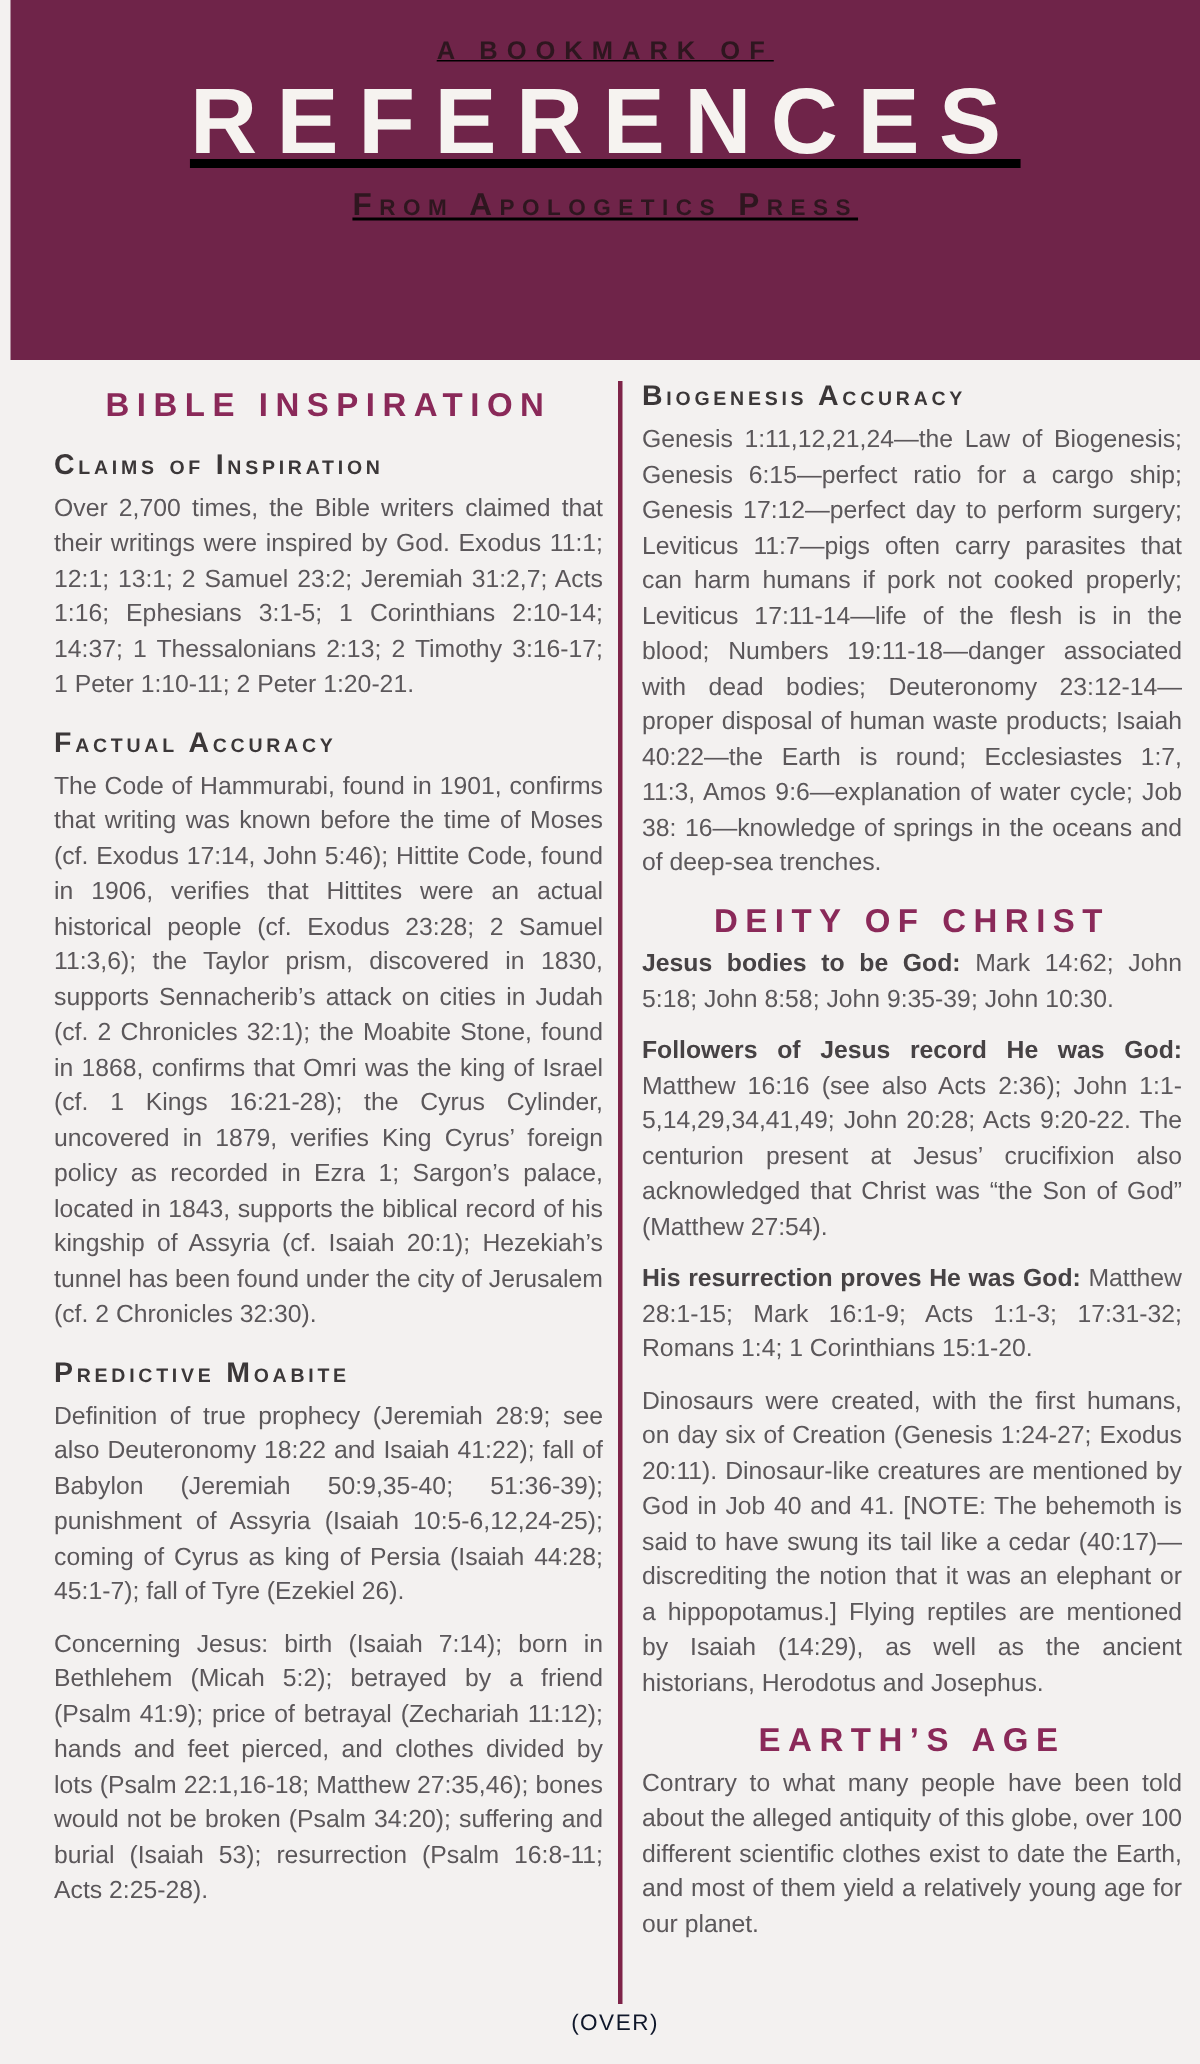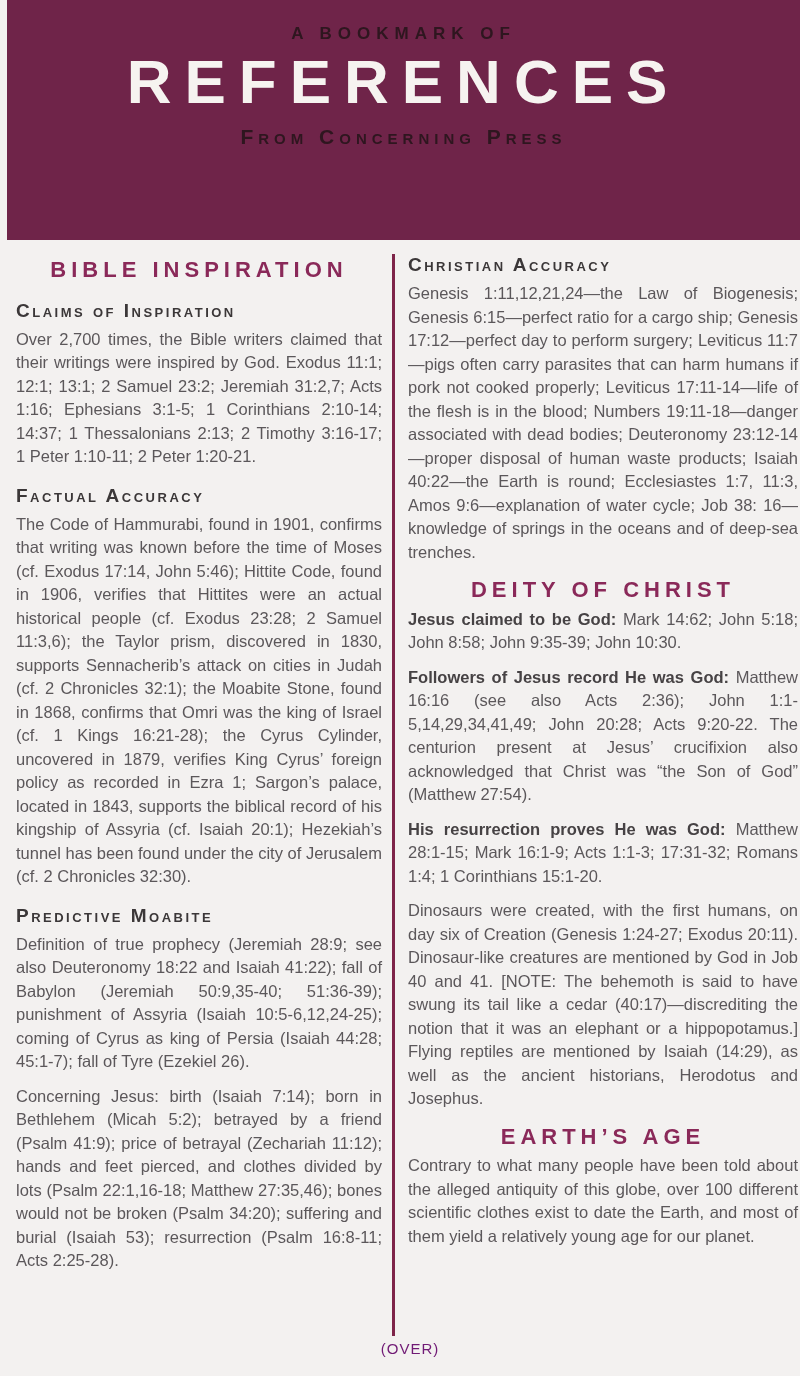--- a/index.html
+++ b/index.html
@@ -16,20 +16,21 @@
   
   .masthead {
     box-sizing: border-box;
     margin-left: 7px;
     height: 240px;
     background: #6f2449;
     display: flex;
     flex-direction: column;
     align-items: center;
     padding-top: 24px;
+    text-decoration: underline;
   }
   .masthead .tagline {
     font-size: 17px;
     font-weight: bold;
     letter-spacing: 6px;
     color: #2e161f;
   }
   .masthead .title {
     margin-top: 14px;
     font-size: 48px;
@@ -52,23 +53,24 @@
     font-weight: bold;
     font-variant: small-caps;
     letter-spacing: 5px;
     color: #2e161f;
   }
 
   
   .columns {
     display: flex;
     box-sizing: border-box;
-    padding: 8px 0 0 16px;
+    padding: 8px 10px 0 16px;
     height: 1098px;
     overflow: hidden;
+    margin-left: 20px;
   }
   .col { box-sizing: border-box; }
   .col-left  { width: 376px; padding-right: 10px; }
   .divider   { width: 3px; background: #7e2449; margin-top: 6px; height: 1082px; flex: none; }
   .col-right { flex: 1; padding-left: 13px; padding-right: 2px; }
 
   h2.maroon {
     margin: 8px 0 4px 0;
     text-align: center;
     font-size: 22px;
@@ -94,34 +96,34 @@
   }
   .col p .lead { font-weight: bold; color: #464244; }
   .col-right h3.dark { margin-top: 6px; }
   .col-right h2.maroon { margin-top: 12px; }
 
   
   .over {
     text-align: center;
     font-size: 15px;
     letter-spacing: 1px;
-    color: #701a75;
+    color: #0f172a;
     margin-top: 2px;
     padding-left: 20px;
   }
 </style>
 </head>
 <body>
 
 <div class="page">
 
   <header class="masthead">
     <div class="tagline">A BOOKMARK OF</div>
     <div class="subtitle">REFERENCES</div>
-    <div class="from">From Concerning Press</div>
+    <div class="from">From Apologetics Press</div>
   </header>
 
   <main class="columns">
 
     <section class="col col-left">
       <h2 class="maroon">BIBLE INSPIRATION</h2>
 
       <h3 class="dark">Claims of Inspiration</h3>
       <p>Over 2,700 times, the Bible writers claimed that their writings were inspired by God. Exodus 11:1; 12:1; 13:1; 2 Samuel 23:2; Jeremiah 31:2,7; Acts 1:16; Ephesians 3:1-5; 1 Corinthians 2:10-14; 14:37; 1 Thessalonians 2:13; 2 Timothy 3:16-17; 1 Peter 1:10-11; 2 Peter 1:20-21.</p>
 
@@ -129,25 +131,25 @@
       <p>The Code of Hammurabi, found in 1901, confirms that writing was known before the time of Moses (cf. Exodus 17:14, John 5:46); Hittite Code, found in 1906, verifies that Hittites were an actual historical people (cf. Exodus 23:28; 2 Samuel 11:3,6); the Taylor prism, discovered in 1830, supports Sennacherib’s attack on cities in Judah (cf. 2 Chronicles 32:1); the Moabite Stone, found in 1868, confirms that Omri was the king of Israel (cf. 1 Kings 16:21-28); the Cyrus Cylinder, uncovered in 1879, verifies King Cyrus’ foreign policy as recorded in Ezra 1; Sargon’s palace, located in 1843, supports the biblical record of his kingship of Assyria (cf. Isaiah 20:1); Hezekiah’s tunnel has been found under the city of Jerusalem (cf. 2 Chronicles 32:30).</p>
 
       <h3 class="dark">Predictive Moabite</h3>
       <p>Definition of true prophecy (Jeremiah 28:9; see also Deuteronomy 18:22 and Isaiah 41:22); fall of Babylon (Jeremiah 50:9,35-40; 51:36-39); punishment of Assyria (Isaiah 10:5-6,12,24-25); coming of Cyrus as king of Persia (Isaiah 44:28; 45:1-7); fall of Tyre (Ezekiel 26).</p>
       <p>Concerning Jesus: birth (Isaiah 7:14); born in Bethlehem (Micah 5:2); betrayed by a friend (Psalm 41:9); price of betrayal (Zechariah 11:12); hands and feet pierced, and clothes divided by lots (Psalm 22:1,16-18; Matthew 27:35,46); bones would not be broken (Psalm 34:20); suffering and burial (Isaiah 53); resurrection (Psalm 16:8-11; Acts 2:25-28).</p>
     </section>
 
     <div class="divider"></div>
 
     <section class="col col-right">
-      <h3 class="dark">Christian Accuracy</h3>
+      <h3 class="dark">Biogenesis Accuracy</h3>
       <p>Genesis 1:11,12,21,24—the Law of Biogenesis; Genesis 6:15—perfect ratio for a cargo ship; Genesis 17:12—perfect day to perform surgery; Leviticus 11:7—pigs often carry parasites that can harm humans if pork not cooked properly; Leviticus 17:11-14—life of the flesh is in the blood; Numbers 19:11-18—danger associated with dead bodies; Deuteronomy 23:12-14—proper disposal of human waste products; Isaiah 40:22—the Earth is round; Ecclesiastes 1:7, 11:3, Amos 9:6—explanation of water cycle; Job 38: 16—knowledge of springs in the oceans and of deep-sea trenches.</p>
 
       <h2 class="maroon">DEITY OF CHRIST</h2>
-      <p><span class="lead">Jesus claimed to be God:</span><span> Mark 14:62; John 5:18; John 8:58; John 9:35-39; John 10:30.</span></p>
+      <p><span class="lead">Jesus bodies to be God:</span><span> Mark 14:62; John 5:18; John 8:58; John 9:35-39; John 10:30.</span></p>
       <p><span class="lead">Followers of Jesus record He was God:</span><span> Matthew 16:16 (see also Acts 2:36); John 1:1-5,14,29,34,41,49; John 20:28; Acts 9:20-22. The centurion present at Jesus’ crucifixion also acknowledged that Christ was “the Son of God” (Matthew 27:54).</span></p>
       <p><span class="lead">His resurrection proves He was God:</span><span> Matthew 28:1-15; Mark 16:1-9; Acts 1:1-3; 17:31-32; Romans 1:4; 1 Corinthians 15:1-20.</span></p>
 
       <p>Dinosaurs were created, with the first humans, on day six of Creation (Genesis 1:24-27; Exodus 20:11). Dinosaur-like creatures are mentioned by God in Job 40 and 41. [NOTE: The behemoth is said to have swung its tail like a cedar (40:17)—discrediting the notion that it was an elephant or a hippopotamus.] Flying reptiles are mentioned by Isaiah (14:29), as well as the ancient historians, Herodotus and Josephus.</p>
 
       <h2 class="maroon">EARTH’S AGE</h2>
       <p>Contrary to what many people have been told about the alleged antiquity of this globe, over 100 different scientific clothes exist to date the Earth, and most of them yield a relatively young age for our planet.</p>
     </section>
 
   </main>

